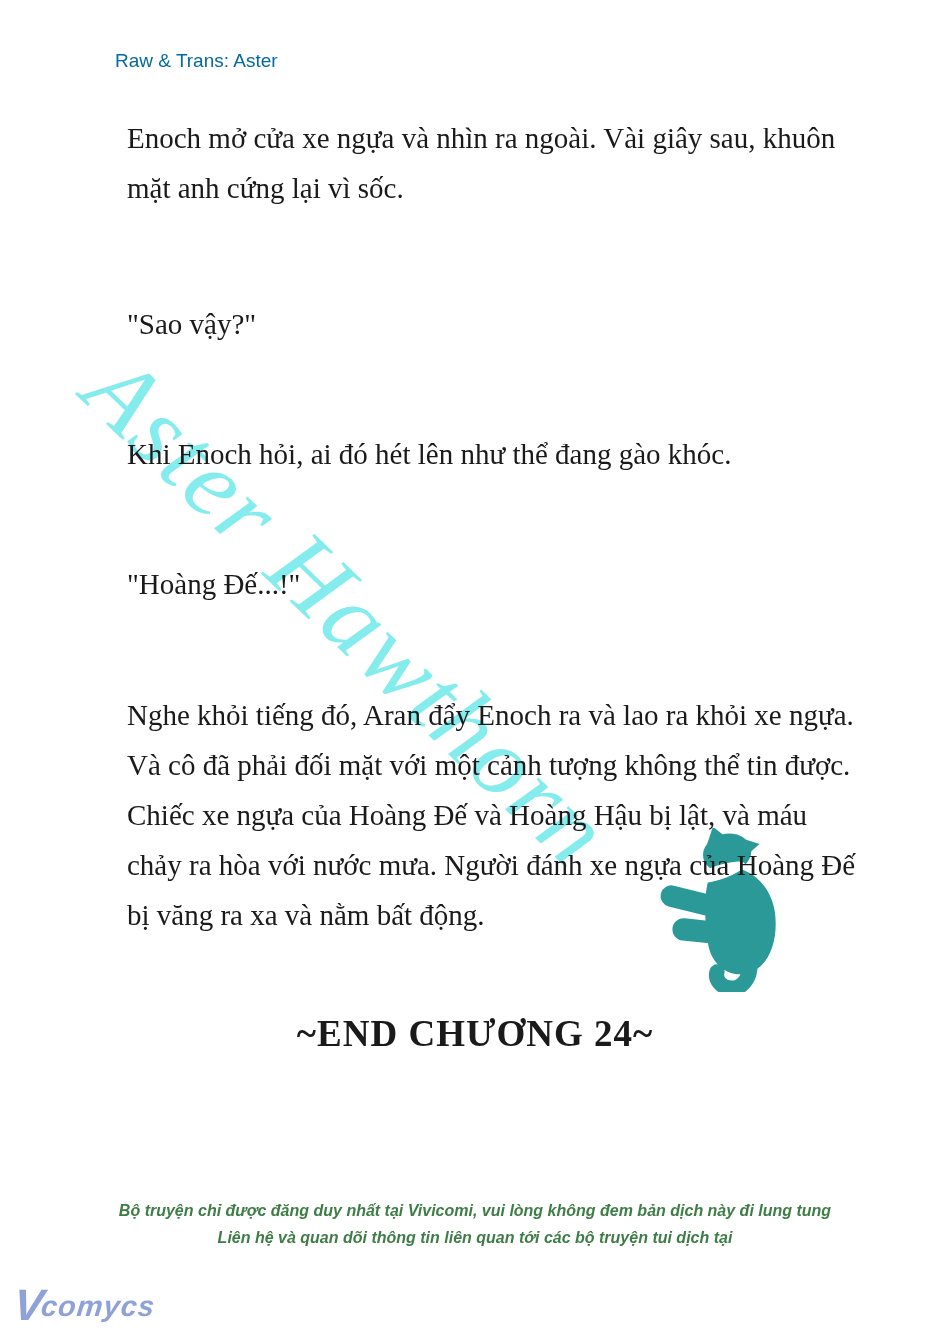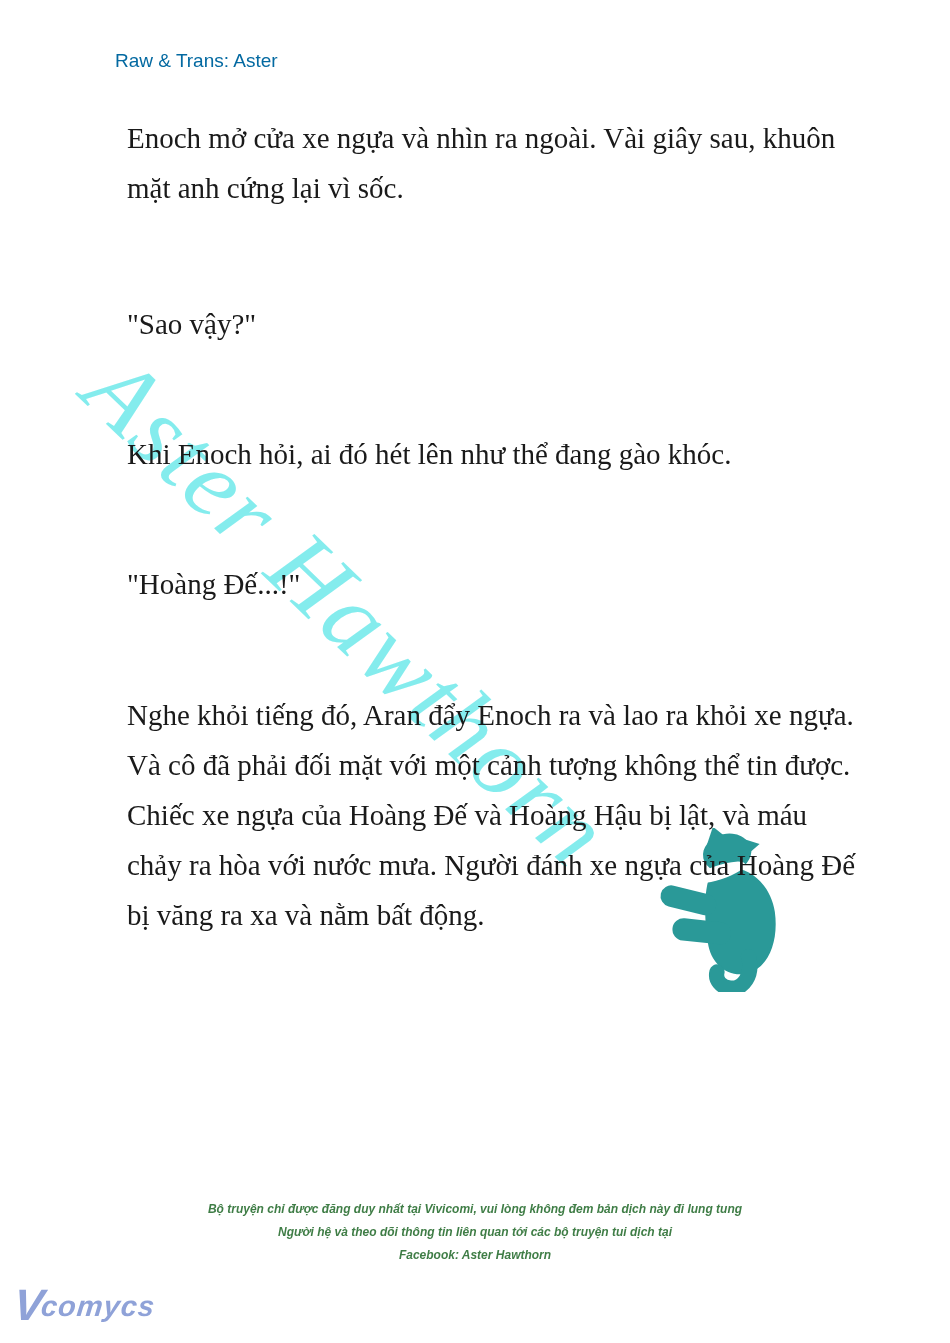--- a/index.html
+++ b/index.html
@@ -68,21 +68,21 @@
     font-size:37px;font-weight:bold;
     letter-spacing:1px;
     z-index:3;
   }
 
   .footer{
     position:absolute;left:0;right:0;top:1202px;
     text-align:center;
     font-family:"Liberation Sans",sans-serif;
     font-style:italic;font-weight:bold;
-    font-size:12px;
+    font-size:16px;
     color:var(--footer-green);
     z-index:3;
   }
   .footer p{margin:0 0 9px 0;}
 
   .logo{
     position:absolute;left:14px;top:1283px;
     font-family:"Liberation Sans",sans-serif;
     font-style:italic;font-weight:bold;
     color:var(--logo-blue);
@@ -129,24 +129,24 @@
 
         <rect x="20" y="90" width="58" height="22" rx="11" transform="rotate(6 49 101)"></rect>
       </g>
 
       <ellipse cx="66" cy="43" rx="27" ry="7" fill="#ffffff" transform="rotate(-18 66 43)"></ellipse>
 
       <path d="M95,126 C100,144 90,158 77,157 C68,156 62,149 64,141" fill="none" stroke="currentColor" stroke-width="15" stroke-linecap="round"></path>
     </svg>
   </div>
 
+  <div class="end-marker">~END CHƯƠNG 24~</div>
 
   <div class="footer">
     <p>Bộ truyện chỉ được đăng duy nhất tại Vivicomi, vui lòng không đem bản dịch này đi lung tung</p>
-    <p>Người hệ và theo dõi thông tin liên quan tới các bộ truyện tui dịch tại</p>
-    <p>Facebook: Aster Hawthorn</p>
+    <p>Liên hệ và quan dõi thông tin liên quan tới các bộ truyện tui dịch tại</p>
   </div>
 
   <div class="logo">
     <span class="v">V</span><span class="rest">comycs</span>
   </div>
 
 </div>
 
 </body></html>

